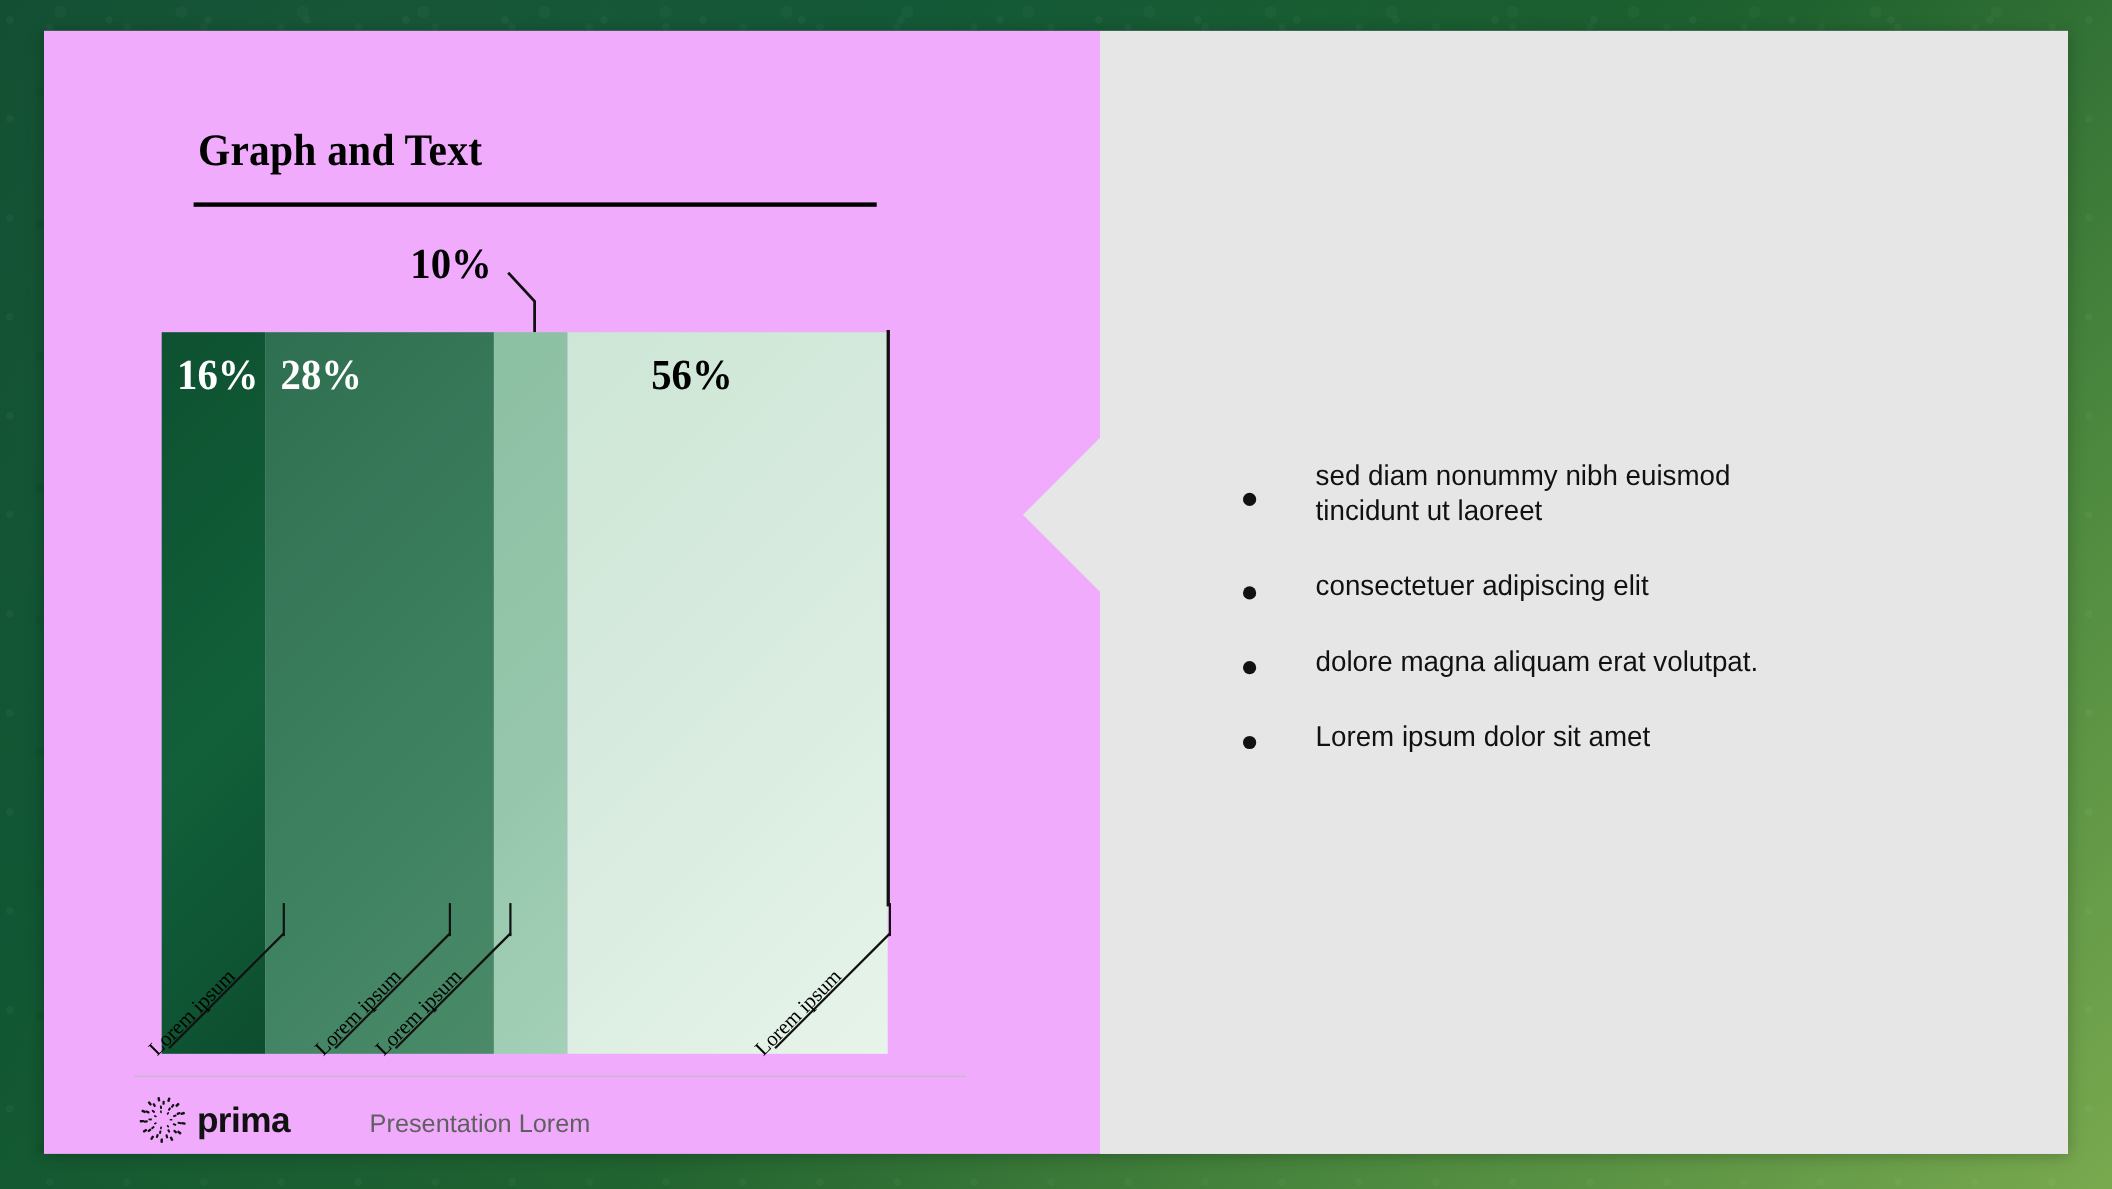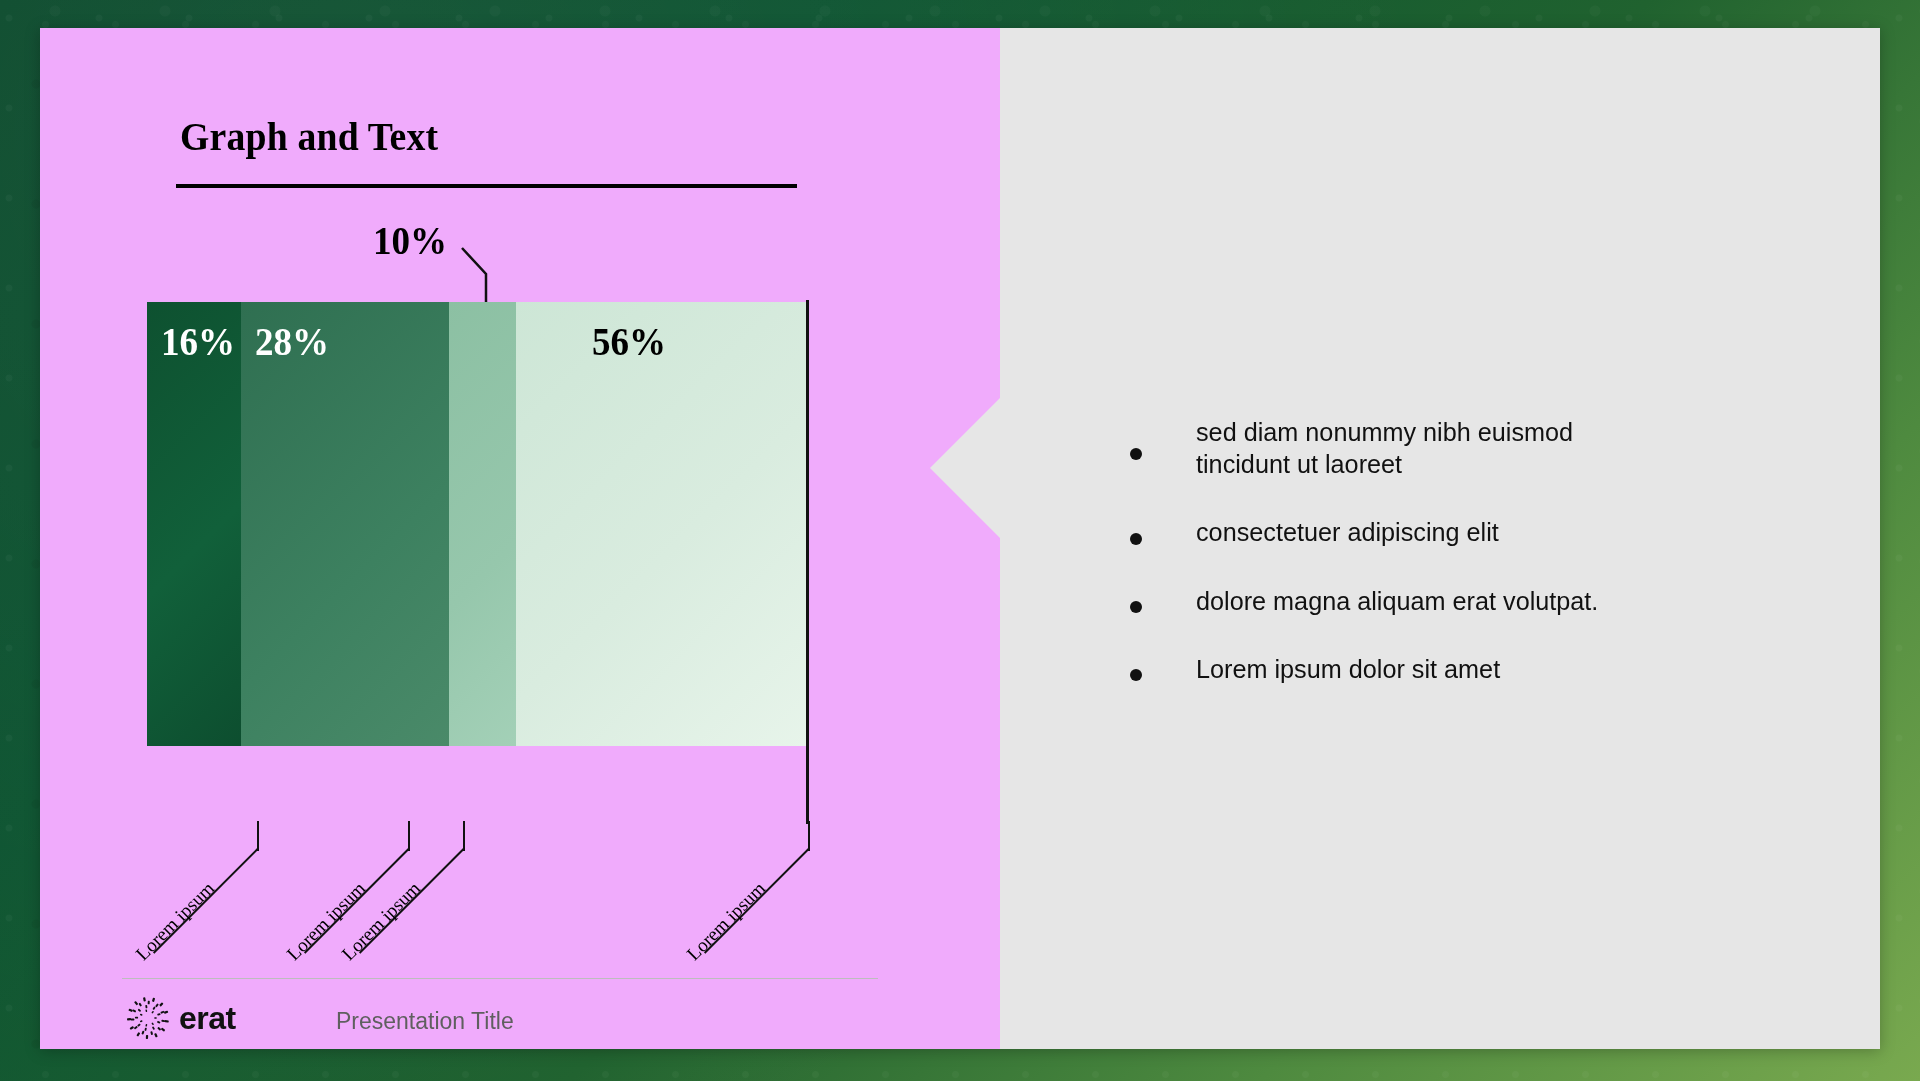--- a/index.html
+++ b/index.html
@@ -54,21 +54,21 @@
     color:#000;white-space:nowrap;
     transform:scaleX(.92);transform-origin:left center;
   }
   .title-rule{
     position:absolute;left:136px;top:156px;width:621px;height:4px;background:#000;
   }
 
   
   .chart{position:absolute;left:0;top:0;width:880px;height:1021px;}
   .bars{
-    position:absolute;left:107px;top:274px;width:660px;height:444px;
+    position:absolute;left:107px;top:274px;width:660px;height:656px;
     display:flex;
   }
   .seg{position:relative;height:100%;}
   .seg-label{
     position:absolute;left:14px;top:20px;
     font-family:"Liberation Serif",serif;
     font-weight:700;font-size:39px;line-height:1;
     transform:scaleX(.95);transform-origin:left top;
     white-space:nowrap;
   }
@@ -254,16 +254,16 @@
         <rect x="3.51" y="12.34" width="2.20" height="4.00" rx="0.7" transform="rotate(293.8 4.61 14.34)"></rect>
         <rect x="9.06" y="5.14" width="2.20" height="4.00" rx="0.7" transform="rotate(321.5 10.16 7.14)"></rect>
         <rect x="17.33" y="1.34" width="2.20" height="4.00" rx="0.7" transform="rotate(349.2 18.43 3.34)"></rect>
         <rect x="26.41" y="1.82" width="2.20" height="4.00" rx="0.7" transform="rotate(376.9 27.51 3.82)"></rect>
         <rect x="34.23" y="6.46" width="2.20" height="4.00" rx="0.7" transform="rotate(404.5 35.33 8.46)"></rect>
         <rect x="38.99" y="14.20" width="2.20" height="4.00" rx="0.7" transform="rotate(432.2 40.09 16.20)"></rect>
         <rect x="39.62" y="23.28" width="2.20" height="4.00" rx="0.7" transform="rotate(459.9 40.72 25.28)"></rect>
         <rect x="35.95" y="31.60" width="2.20" height="4.00" rx="0.7" transform="rotate(487.6 37.05 33.60)"></rect>
       </g>
   </svg>
-  <div class="logo-word">erat</div>
-  <div class="footer-title">Presentation Title</div>
+  <div class="logo-word">prima</div>
+  <div class="footer-title">Presentation Lorem</div>
 
 </div>
 
 </body></html>

